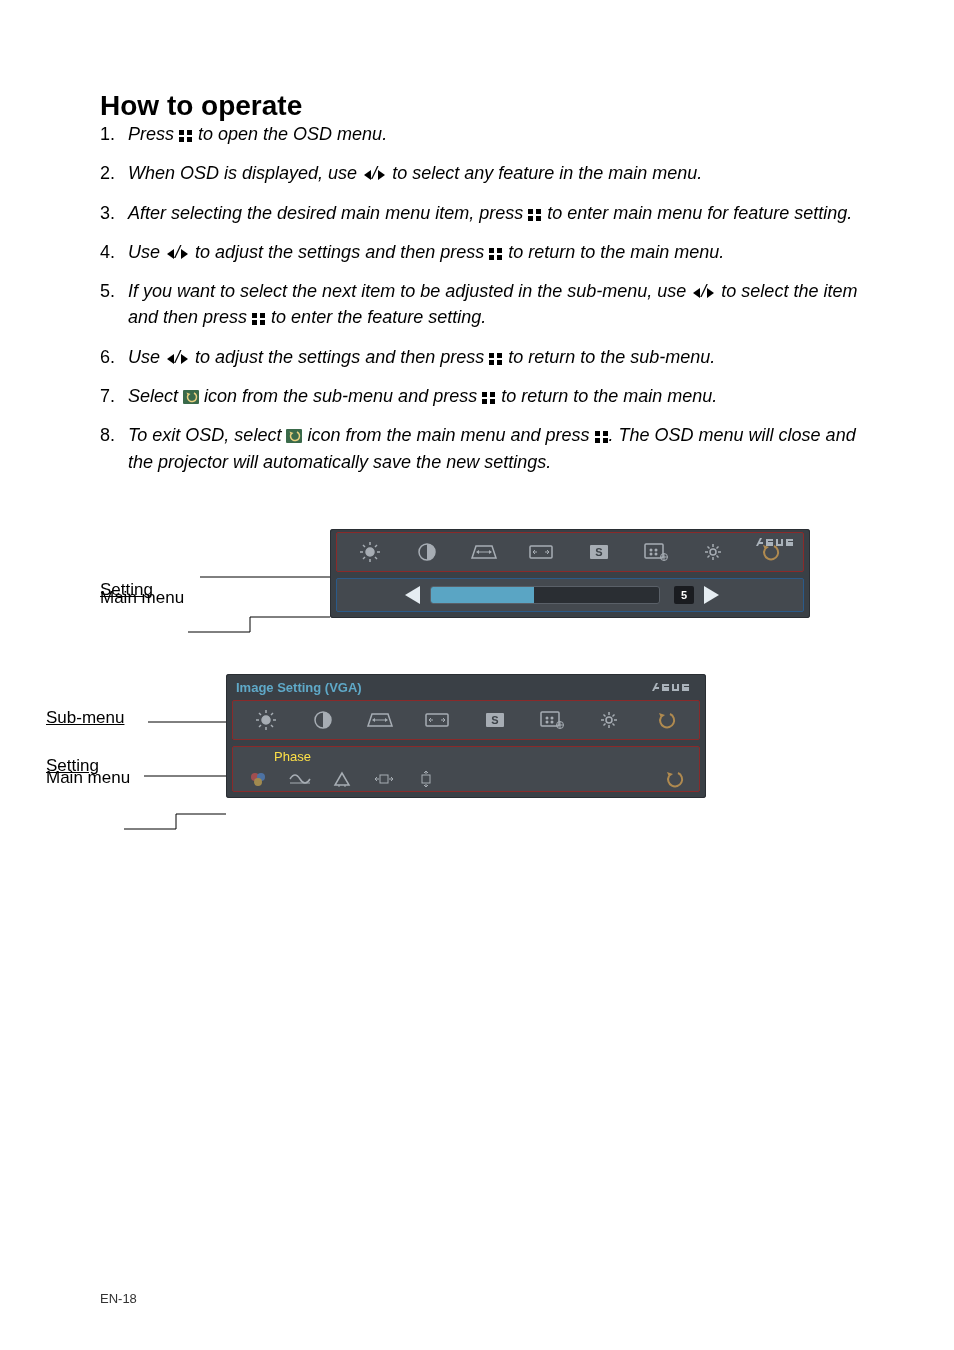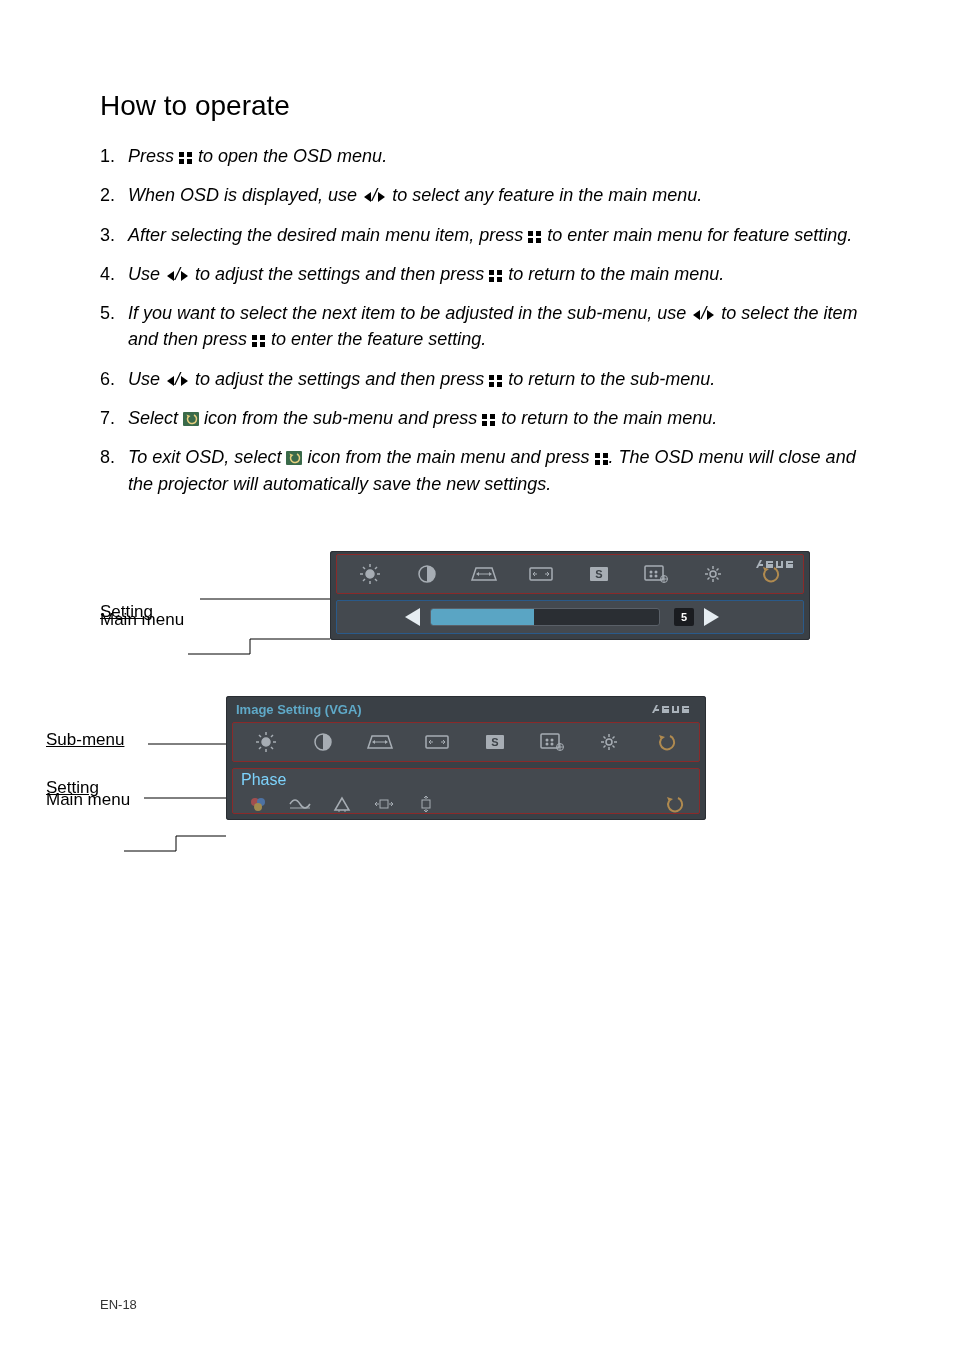--- a/index.html
+++ b/index.html
@@ -7,22 +7,21 @@
     width: 954px;
     height: 1350px;
     background: #ffffff;
     font-family: Arial, Helvetica, sans-serif;
     color: #000;
     padding: 90px 95px 0 100px;
     position: relative;
   }
   h2.title {
     font-size: 28px;
-    font-weight: normal;
-    margin-bottom: 22px;
+    font-weight: bold;
   }
   ol.steps {
     list-style: none;
     font-size: 18px;
     line-height: 1.35;
   }
   ol.steps li {
     display: flex;
     margin-bottom: 13px;
   }
@@ -94,24 +93,25 @@
   }
   .sub-bar {
     margin: 3px 6px 6px 6px;
     border: 1px solid #8a2a2a;
     border-radius: 2px;
     background: #44494f;
     height: 46px;
     padding-top: 2px;
   }
   .sub-title {
-    color: #7dd3fc;
-    font-size: 16px;
+    color: #fde047;
+    font-size: 13px;
     padding-left: 8px;
     padding-bottom: 2px;
+    margin-left: 33px;
   }
   .sub-icons {
     display: flex;
     align-items: center;
     padding: 0 4px;
     height: 26px;
   }
   .sub-icons .si {
     width: 42px;
     display: flex;
@@ -181,21 +181,21 @@
   .osd-block {
     position: relative;
   }
   .conn-svg {
     position: absolute;
     pointer-events: none;
     overflow: visible;
   }
   .footer {
     position: absolute;
-    bottom: 38px;
+    bottom: 44px;
     left: 100px;
     font-size: 13px;
     color: #333;
   }
   .gap { height: 70px; }
 </style>
 </head>
 <body>
 
 <h2 class="title">How to operate</h2>

